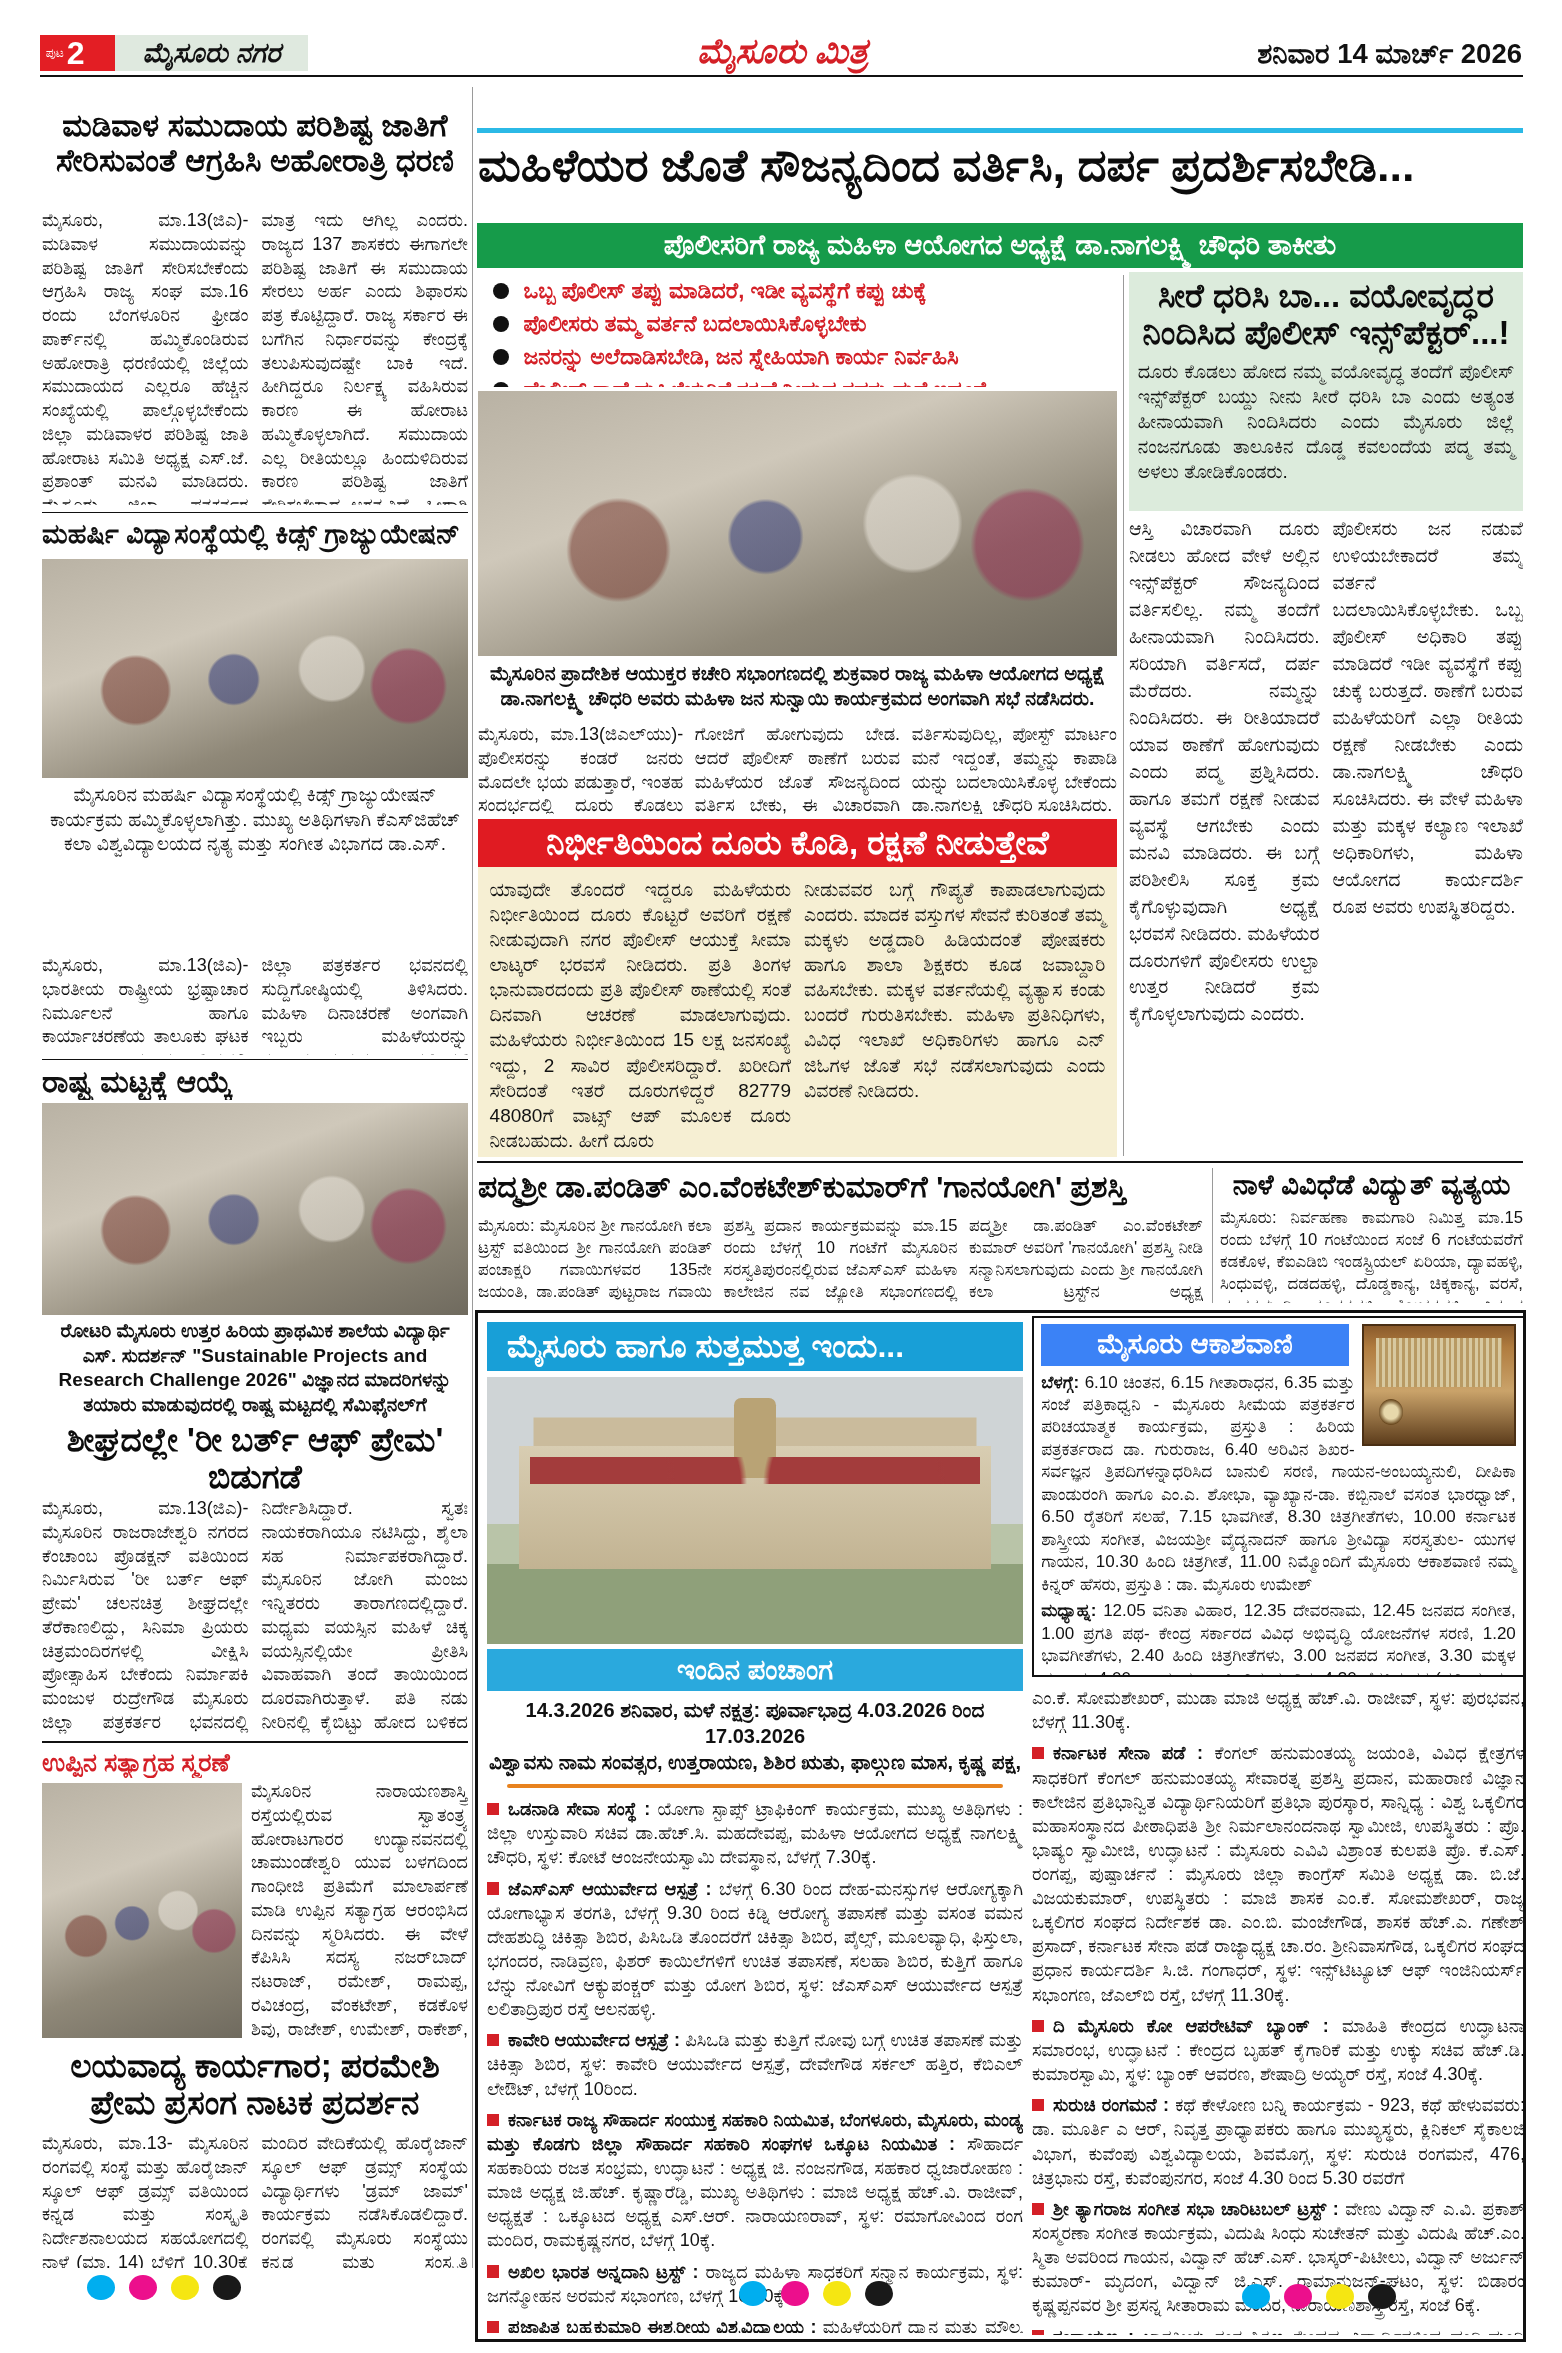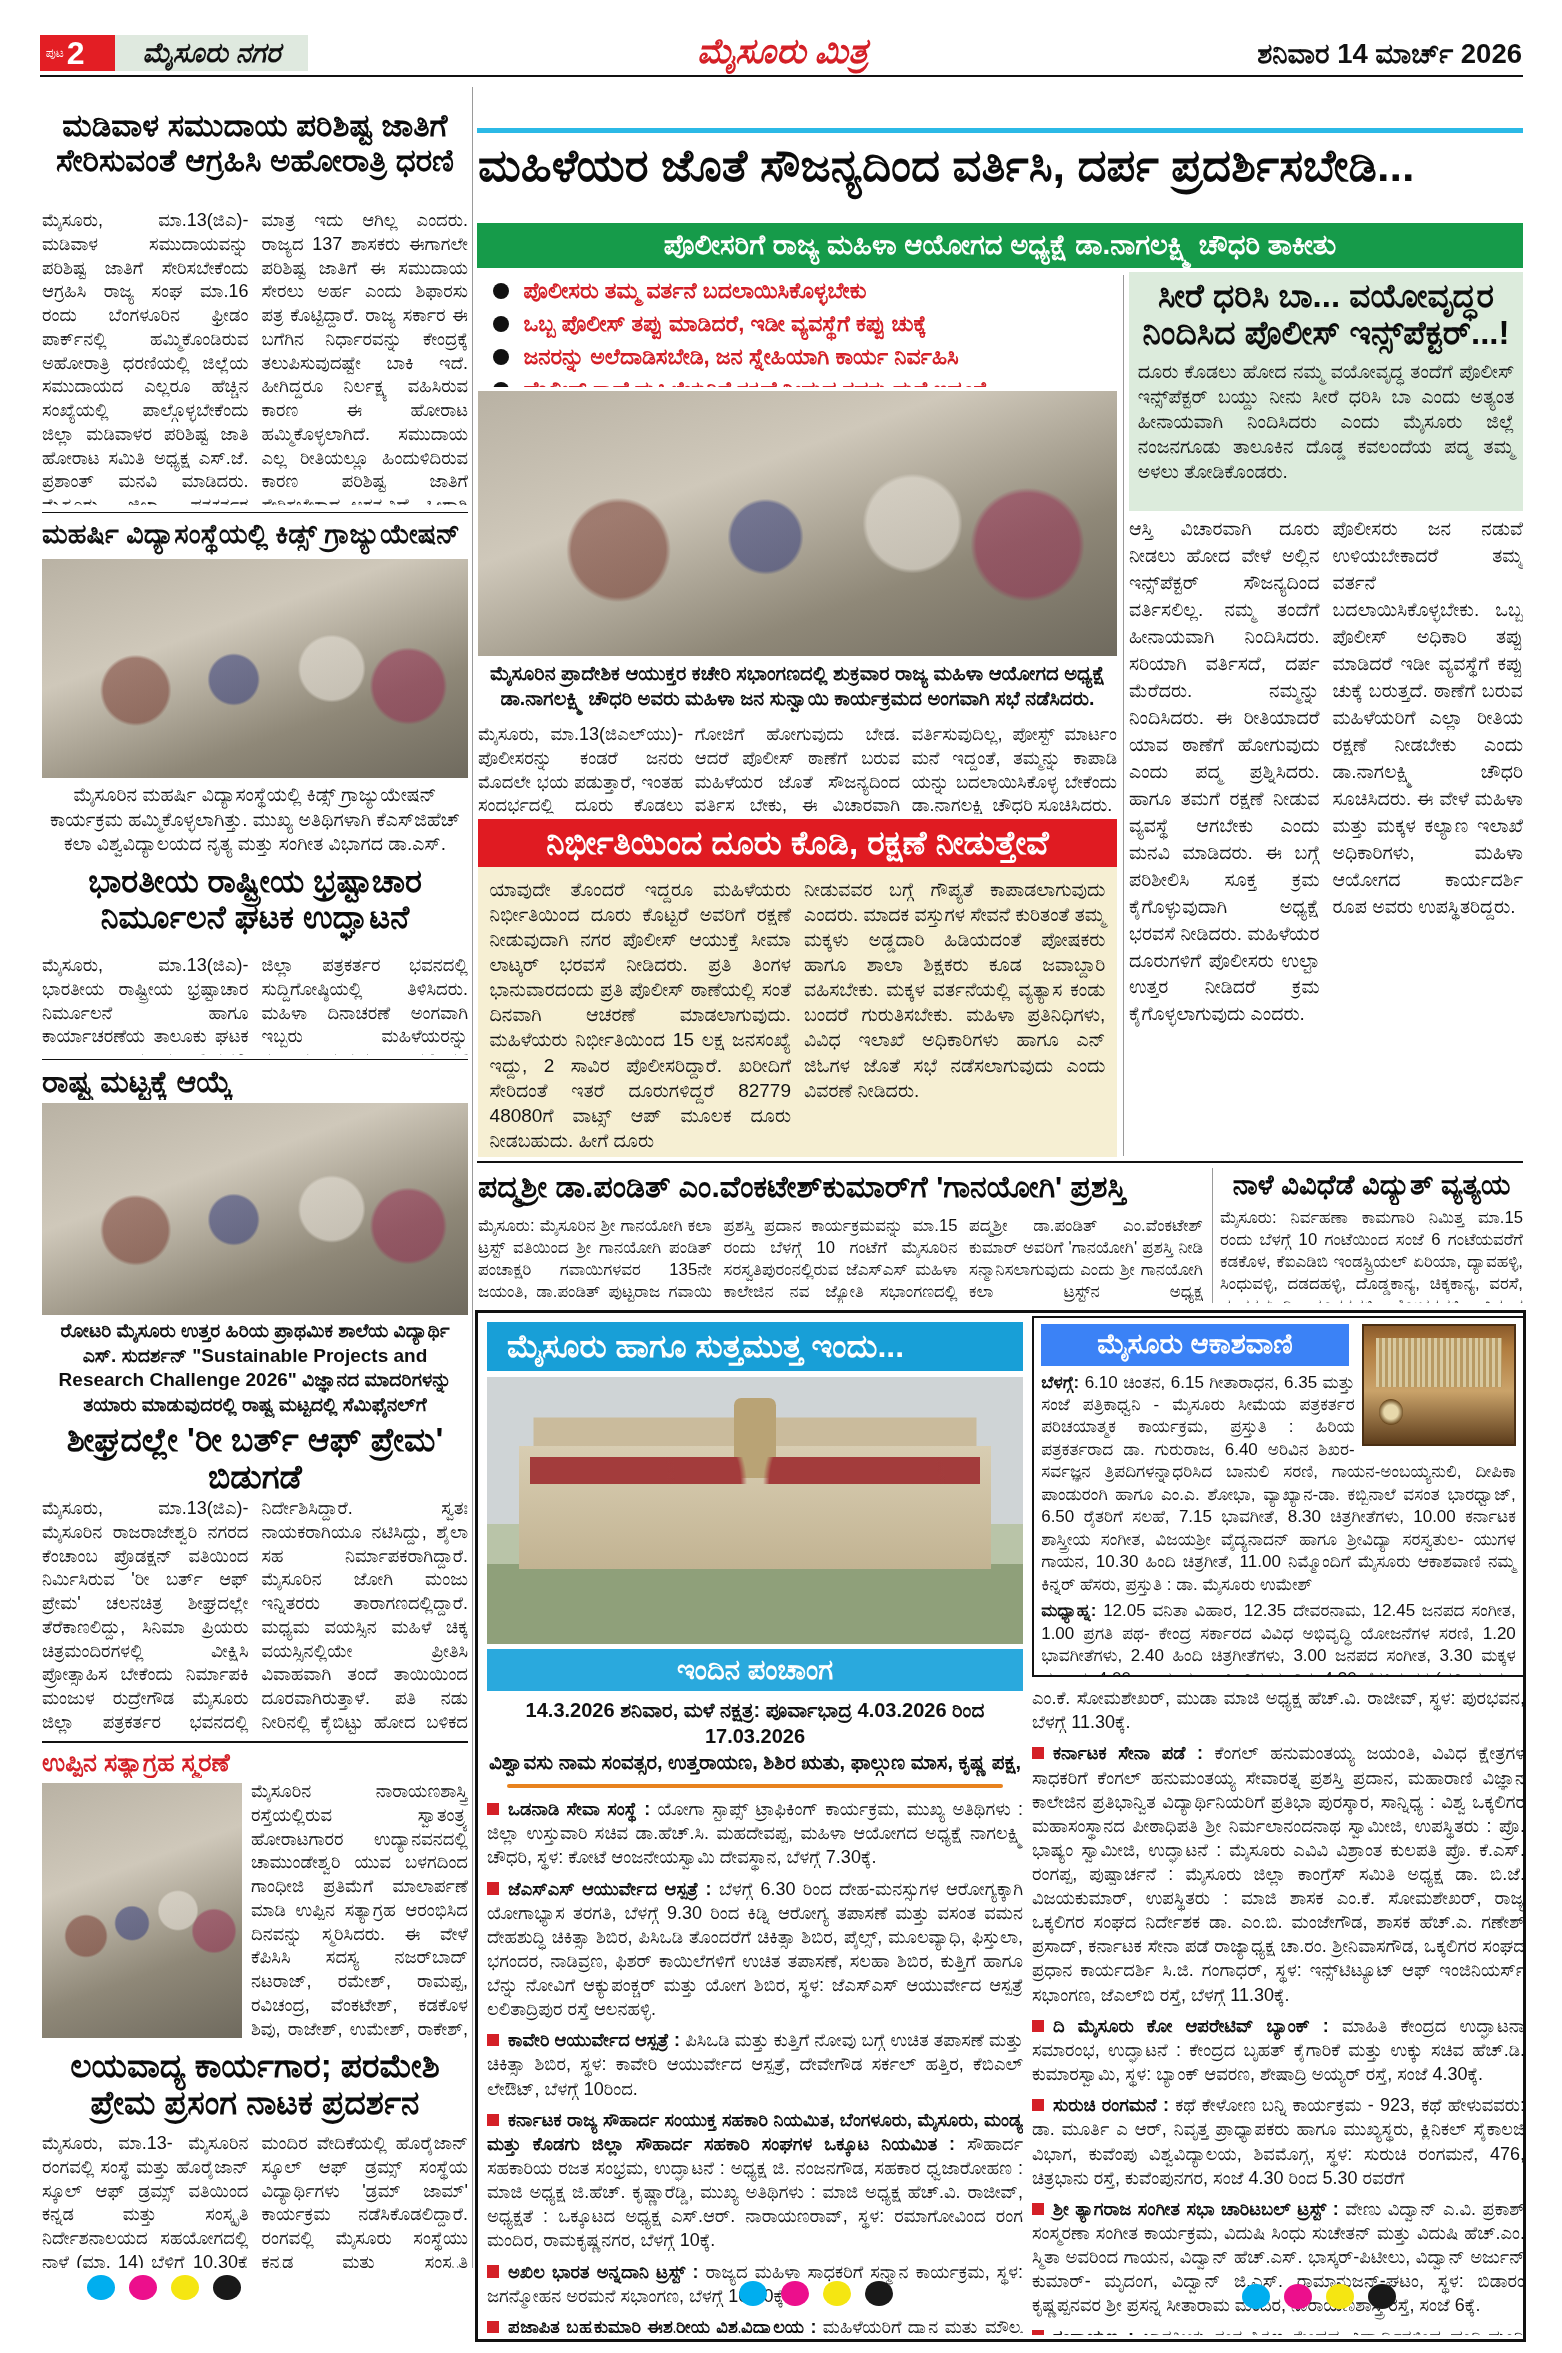--- a/index.html
+++ b/index.html
@@ -68,21 +68,20 @@
     <div class="body-txt just">ಮಾತ್ರ ಇದು ಆಗಿಲ್ಲ ಎಂದರು. ರಾಜ್ಯದ 137 ಶಾಸಕರು ಈಗಾಗಲೇ ಪರಿಶಿಷ್ಟ ಜಾತಿಗೆ ಈ ಸಮುದಾಯ ಸೇರಲು ಅರ್ಹ ಎಂದು ಶಿಫಾರಸು ಪತ್ರ ಕೊಟ್ಟಿದ್ದಾರೆ. ರಾಜ್ಯ ಸರ್ಕಾರ ಈ ಬಗೆಗಿನ ನಿರ್ಧಾರವನ್ನು ಕೇಂದ್ರಕ್ಕೆ ತಲುಪಿಸುವುದಷ್ಟೇ ಬಾಕಿ ಇದೆ. ಹೀಗಿದ್ದರೂ ನಿರ್ಲಕ್ಷ್ಯ ವಹಿಸಿರುವ ಕಾರಣ ಈ ಹೋರಾಟ ಹಮ್ಮಿಕೊಳ್ಳಲಾಗಿದೆ. ಸಮುದಾಯ ಎಲ್ಲ ರೀತಿಯಲ್ಲೂ ಹಿಂದುಳಿದಿರುವ ಕಾರಣ ಪರಿಶಿಷ್ಟ ಜಾತಿಗೆ ಸೇರಿಸಬೇಕಾದ ಅಗತ್ಯವಿದೆ. ಹೀಗಾಗಿ ಹೋರಾಟ ಯಶಸ್ವಿಗೊಳಿಸಬೇಕೆಂದು ಸಮುದಾಯದವರಲ್ಲಿ ಮನವಿ ಮಾಡಿದರು. ಸುದ್ದಿಗೋಷ್ಠಿಯಲ್ಲಿ ಚಂದ್ರು, ನಂಜುಂಡಸ್ವಾಮಿ, ಸತೀಶ್, ವಿಜಯಲಕ್ಷ್ಮಿ, ಎನ್‌ಜಗದೀಶ್‌ಕುಮಾರ್, ಸುನಂದ, ಎಂ.ಎನ್.ರಾಜೇಶ್, ಸಿಂಪ್ವಾಜಿ, ಶಿವಣ್ಣ ದುದ್ದಗೆರೆ ಉಪಸ್ಥಿತರಿದ್ದರು.</div>
   </div>
 
   <div class="abs rule-h" style="left:42px;top:512px;width:426px;height:1.4px;"></div>
   <div class="abs b ov" style="left:42px;top:519px;width:426px;height:36px;font-size:27px;">ಮಹರ್ಷಿ ವಿದ್ಯಾಸಂಸ್ಥೆಯಲ್ಲಿ ಕಿಡ್ಸ್ ಗ್ರಾಜ್ಯುಯೇಷನ್ ಕಾರ್ಯಕ್ರಮ</div>
   <div class="abs photo ov" style="left:42px;top:559px;width:426px;height:219px;">
     <div class="photo-inner"></div>
   </div>
   <div class="abs caption ctr ov" style="left:42px;top:783px;width:426px;height:77px;font-weight:normal;font-size:19px;">ಮೈಸೂರಿನ ಮಹರ್ಷಿ ವಿದ್ಯಾಸಂಸ್ಥೆಯಲ್ಲಿ ಕಿಡ್ಸ್ ಗ್ರಾಜ್ಯುಯೇಷನ್ ಕಾರ್ಯಕ್ರಮ ಹಮ್ಮಿಕೊಳ್ಳಲಾಗಿತ್ತು. ಮುಖ್ಯ ಅತಿಥಿಗಳಾಗಿ ಕೆಎಸ್‌ಜಿಹೆಚ್ ಕಲಾ ವಿಶ್ವವಿದ್ಯಾಲಯದ ನೃತ್ಯ ಮತ್ತು ಸಂಗೀತ ವಿಭಾಗದ ಡಾ.ಎಸ್. ಭುವನೇಶ್ವರಿ ಭಾಗವಹಿಸಿ ಬಾಲ ವಿದ್ಯಾರ್ಥಿಗಳಿಗೆ ಪದವಿ ಪ್ರಮಾಣ ಪತ್ರವನ್ನು ನೀಡಿ ಗೌರವಿಸಿದರು. ವೇದಿಕೆಯಲ್ಲಿ ಮಹರ್ಷಿ ವಿದ್ಯಾಸಂಸ್ಥೆಯ ಕಾರ್ಯಕಾರಿ ಸಂಯೋಜಕ ತೇಜಸ್ ಬಿ ಶಂಕರ್, ನಿರ್ದೇಶಕಿಯರಾದ ಅಪೂರ್ವಶ್ರೇಯಸ್, ಸಂಸ್ಥೆಯ ಪ್ರಾಚಾರ್ಯ ಗೋಪಾಲಸ್ವಾಮಿ, ಸಂಯೋಜಕರಾದ ಅನಿತಾ ಉಪಸ್ಥಿತರಿದ್ದರು.</div>
 
-  <div class="abs headline ctr ov" style="left:42px;top:864px;width:426px;height:87px;font-size:32px;">ಭಾರತೀಯ ರಾಷ್ಟ್ರೀಯ ಭ್ರಷ್ಟಾಚಾರ ನಿರ್ಮೂಲನೆ ಘಟಕ ಉದ್ಘಾಟನೆ</div>
   <div class="abs cols2 ov" style="left:42px;top:954px;width:426px;height:101px;">
     <div class="body-txt just">ಮೈಸೂರು, ಮಾ.13(ಜಿಎ)-ಭಾರತೀಯ ರಾಷ್ಟ್ರೀಯ ಭ್ರಷ್ಟಾಚಾರ ನಿರ್ಮೂಲನೆ ಹಾಗೂ ಕಾರ್ಯಾಚರಣೆಯ ತಾಲೂಕು ಘಟಕ ಉದ್ಘಾಟನಾ ಹಾಗೂ ಕೃಷಿ ಕ್ಷೇತ್ರದಲ್ಲಿ ಸಾಧನೆ ಮಾಡಿರುವ ಪ್ರಗತಿಪರ ರೈತರನ್ನು ಗುರುತಿಸಿ ಸನ್ಮಾನಿಸುವ ಕಾರ್ಯಕ್ರಮವನ್ನು ಮಾ.17ರಂದು ಬೆಳಗ್ಗೆ 10.30ಕ್ಕೆ ಜಿ.ಪಿ.ನಗರ ಬಾಲ ಗಂಗಾಧರ ನಾಥ ಉದ್ಯಾನವನದಲ್ಲಿ ಆಯೋಜಿಸಲಾಗಿದೆ ಎಂದು ಕಾರ್ಯದರ್ಶಿ ಆರ್. ಮಂಜುಳಾ ಮೈಸೂರು</div>
     <div class="body-txt just">ಜಿಲ್ಲಾ ಪತ್ರಕರ್ತರ ಭವನದಲ್ಲಿ ಸುದ್ದಿಗೋಷ್ಠಿಯಲ್ಲಿ ತಿಳಿಸಿದರು. ಮಹಿಳಾ ದಿನಾಚರಣೆ ಅಂಗವಾಗಿ ಇಬ್ಬರು ಮಹಿಳೆಯರನ್ನು ಸನ್ಮಾನಿಸಲಾಗುವುದು. ಇದರೊಡನೆ ಇತರ ಮೂವರು ಪ್ರಗತಿಪರ ರೈತರೂ ಸೇರಿದ್ದಾರೆ ಎಂದರು. ಸುದ್ದಿಗೋಷ್ಠಿಯಲ್ಲಿ ಮಾದಪ್ಪ, ಗುರುಪ್ರಸಾದ್, ಹೇಮಲತಾ ಪ್ರಕಾಶ್, ಮಹಾದೇವಸ್ವಾಮಿ, ಮಲ್ಲೇಶ್, ಸಿದ್ದಲಿಂಗಸ್ವಾಮಿ ಉಪಸ್ಥಿತರಿದ್ದರು.</div>
   </div>
 
   <div class="abs rule-h" style="left:42px;top:1059px;width:426px;height:1.4px;"></div>
   <div class="abs b ov" style="left:42px;top:1065px;width:426px;height:35px;font-size:30px;">ರಾಷ್ಟ್ರ ಮಟ್ಟಕ್ಕೆ ಆಯ್ಕೆ</div>
   <div class="abs photo ov" style="left:42px;top:1103px;width:426px;height:212px;">
     <div class="photo-inner"></div>
   </div>
@@ -109,25 +108,25 @@
 
   <div class="abs" style="left:477px;top:128px;width:1046px;height:5px;background:#2bb9e6;"></div>
   <div class="abs headline ov" style="left:478px;top:141px;width:1044px;height:75px;font-size:45px;">ಮಹಿಳೆಯರ ಜೊತೆ ಸೌಜನ್ಯದಿಂದ ವರ್ತಿಸಿ, ದರ್ಪ ಪ್ರದರ್ಶಿಸಬೇಡಿ...</div>
   <div class="abs kicker b white ov" style="left:477px;top:223px;width:1046px;height:45px;background:#169b4a;font-size:27.5px;">
     <span>ಪೊಲೀಸರಿಗೆ ರಾಜ್ಯ ಮಹಿಳಾ ಆಯೋಗದ ಅಧ್ಯಕ್ಷೆ ಡಾ.ನಾಗಲಕ್ಷ್ಮಿ ಚೌಧರಿ ತಾಕೀತು</span>
   </div>
 
   <div class="abs ov" style="left:490px;top:278px;width:628px;height:109px;">
     <div class="bullet-row">
         <span class="bullet-dot"></span>
+        <span class="bullet-txt">ಒಬ್ಬ ಪೊಲೀಸ್ ತಪ್ಪು ಮಾಡಿದರೆ, ಇಡೀ ವ್ಯವಸ್ಥೆಗೆ ಕಪ್ಪು ಚುಕ್ಕೆ</span>
+      </div>
+    <div class="bullet-row">
+        <span class="bullet-dot"></span>
         <span class="bullet-txt">ಪೊಲೀಸರು ತಮ್ಮ ವರ್ತನೆ ಬದಲಾಯಿಸಿಕೊಳ್ಳಬೇಕು</span>
-      </div>
-    <div class="bullet-row">
-        <span class="bullet-dot"></span>
-        <span class="bullet-txt">ಒಬ್ಬ ಪೊಲೀಸ್ ತಪ್ಪು ಮಾಡಿದರೆ, ಇಡೀ ವ್ಯವಸ್ಥೆಗೆ ಕಪ್ಪು ಚುಕ್ಕೆ</span>
       </div>
     <div class="bullet-row">
         <span class="bullet-dot"></span>
         <span class="bullet-txt">ಜನರನ್ನು ಅಲೆದಾಡಿಸಬೇಡಿ, ಜನ ಸ್ನೇಹಿಯಾಗಿ ಕಾರ್ಯ ನಿರ್ವಹಿಸಿ</span>
       </div>
     <div class="bullet-row">
         <span class="bullet-dot"></span>
         <span class="bullet-txt">ಪೊಲೀಸ್ ಠಾಣೆ ಮಹಿಳೆಯರಿಗೆ ರಕ್ಷಣೆ ನೀಡುವ ತವರು ಮನೆ ಇದ್ದಂತೆ</span>
       </div>
   </div>

